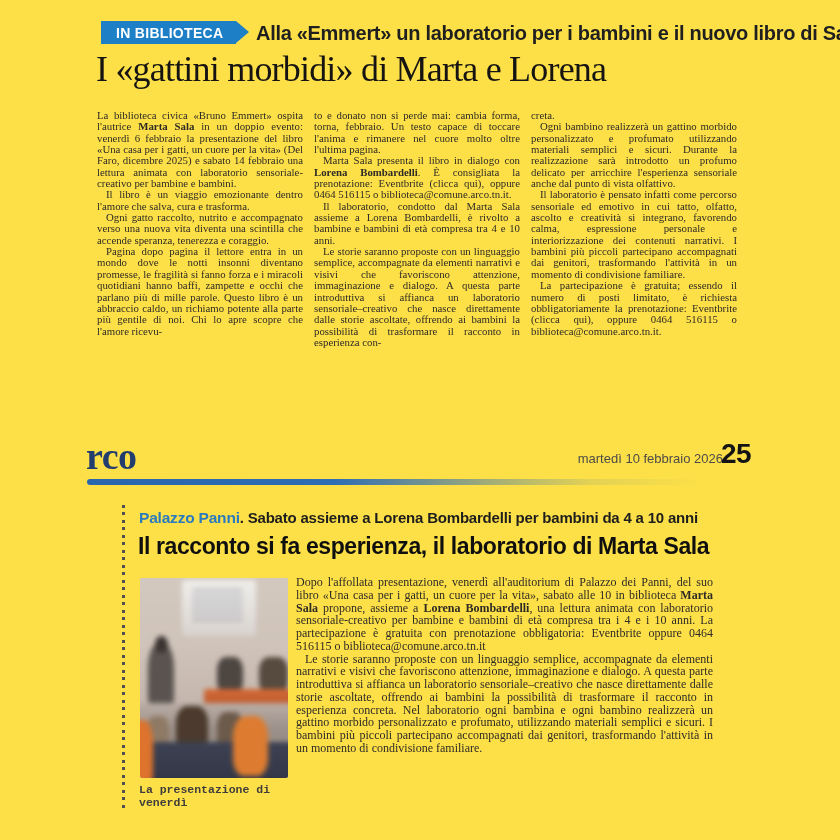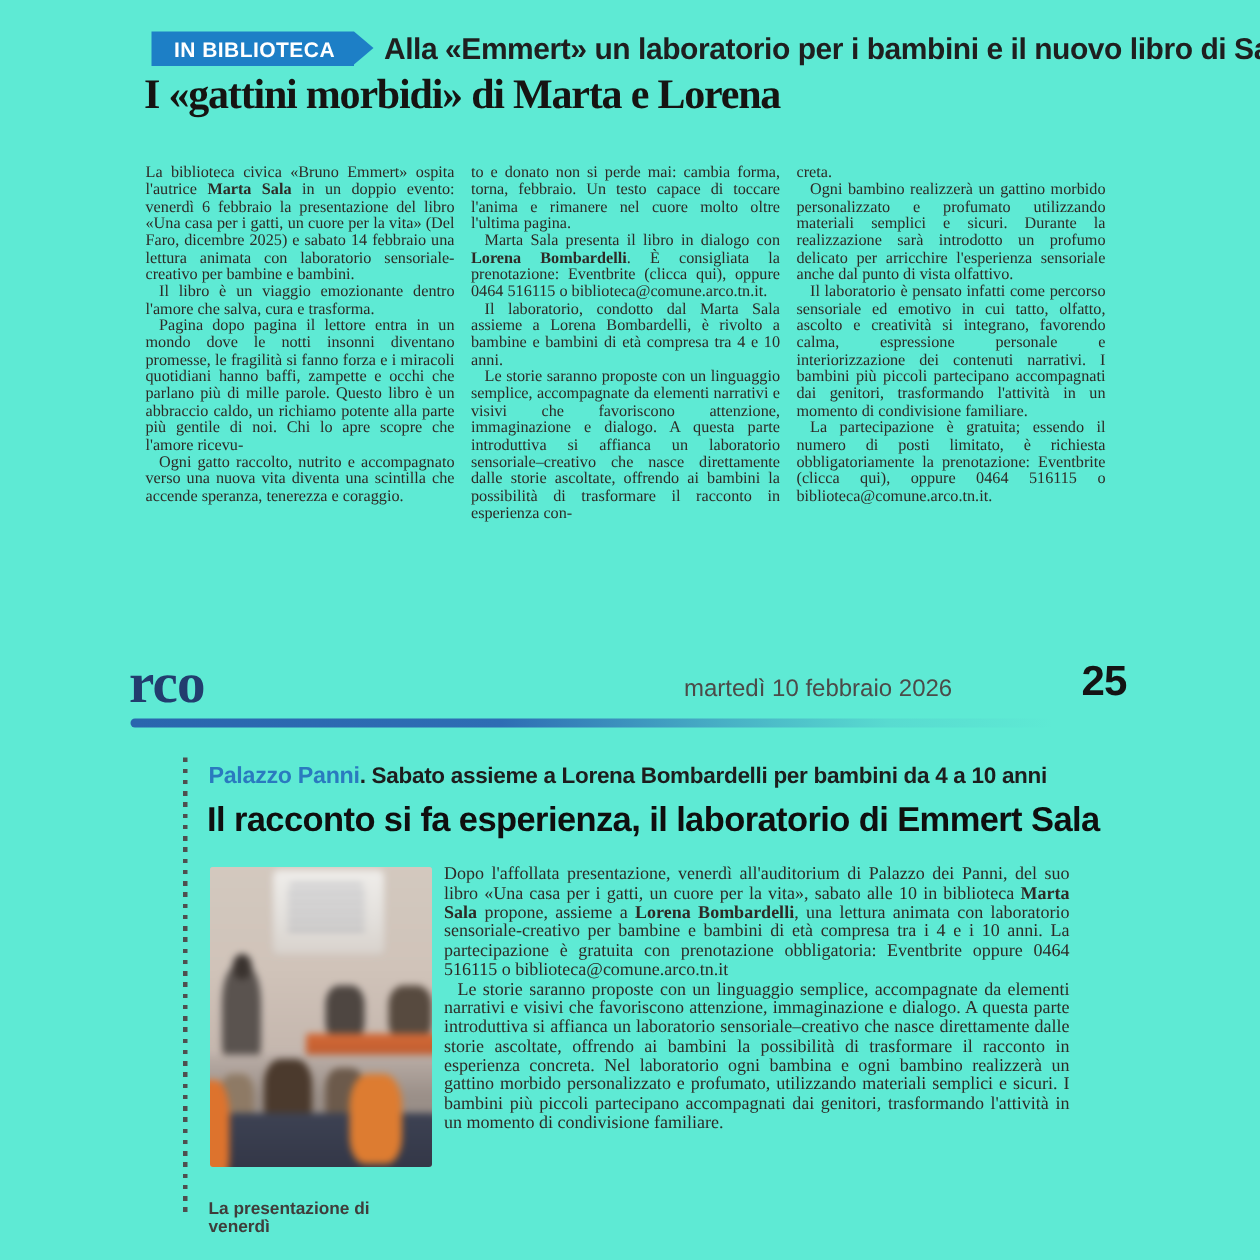--- a/index.html
+++ b/index.html
@@ -1,82 +1,82 @@
 <!DOCTYPE html>
 <html lang="it"><head>
 <meta charset="utf-8">
 <style>
   html,body{margin:0;padding:0;background:#ffffff;}
-  #canvas{position:relative;width:840px;height:840px;background:#5eead4;overflow:hidden;
+  #canvas{position:relative;width:840px;height:840px;background:#fde047;overflow:hidden;
           font-family:"Liberation Serif", serif;color:#2c2825;}
   .abs{position:absolute;}
 
   
   .badge-wrap{left:101px;top:21px;display:flex;align-items:stretch;height:23px;}
   .badge{background:#1d7fc6;color:#fff;font-family:"Liberation Sans",sans-serif;
          font-weight:bold;font-size:14px;letter-spacing:.3px;display:flex;align-items:center;
          padding:0 13px 0 15px;}
   .badge-arrow{width:0;height:0;border-top:11.5px solid transparent;
          border-bottom:11.5px solid transparent;border-left:13px solid #1d7fc6;}
   .kicker-top{left:256px;top:22px;font-family:"Liberation Sans",sans-serif;font-weight:600;
          font-size:20px;letter-spacing:-.3px;color:#1f1f1f;white-space:nowrap;}
-  .headline-top{left:96px;top:48px;width:644px;font-weight:700;font-size:28px;
+  .headline-top{left:96px;top:48px;width:644px;font-weight:400;font-size:36px;
          letter-spacing:-.8px;color:#161412;white-space:nowrap;}
   .cols{left:97px;top:110px;width:642px;display:flex;gap:11px;font-family:Liberation Serif, serif;}
   .col{width:206px;font-size:10.8px;line-height:11.35px;text-align:justify;
        color:#2e2a26;}
   .col p, .btm-body p{margin:0;}
   p.ind{text-indent:9px;}
 
   
   .masthead-frag{left:86px;top:434px;font-weight:700;font-size:38px;color:#223d6e;
        letter-spacing:-.5px;text-align:center;}
   .masthead-rule{left:87px;top:479px;width:616px;height:6px;border-radius:3px;
        background:linear-gradient(90deg,#2a66ae 0%,#2e6db4 40%,rgba(46,109,180,.45) 65%,
        rgba(46,109,180,.12) 82%,rgba(46,109,180,0) 100%);}
-  .edition-date{left:456px;top:451px;width:225px;text-align:left;
-       font-family:"Liberation Sans",sans-serif;font-size:16px;color:#4c4a48;}
+  .edition-date{left:498px;top:451px;width:225px;text-align:right;
+       font-family:"Liberation Sans",sans-serif;font-size:13px;color:#4c4a48;}
   .page-number{left:705px;top:438px;font-family:"Liberation Sans",sans-serif;
        font-weight:800;font-size:28px;letter-spacing:-.5px;color:#141414;margin-left:16px;}
 
   
   .dotted-rule{left:122px;top:505px;width:3px;height:305px;
        background:repeating-linear-gradient(to bottom,#4f4f4f 0 3px,transparent 3px 7.5px);}
   .kicker-bottom{left:139px;top:509px;font-family:"Liberation Sans",sans-serif;
        font-size:15px;font-weight:600;letter-spacing:-.2px;white-space:nowrap;color:#1d1d1d;}
   .kicker-bottom .lead{color:#2a7abf;font-weight:800;font-size:15.5px;}
   .headline-bottom{left:138px;top:533px;font-family:"Liberation Sans",sans-serif;
        font-weight:800;font-size:23px;letter-spacing:-.4px;color:#0f0f0f;white-space:nowrap;}
   .photo{left:140px;top:578px;width:148px;height:200px;border-radius:2px;overflow:hidden;
        background:#c9bfb7;}
   .photo .scene{position:absolute;inset:-6px;filter:blur(2.5px) saturate(1.05);}
   .ph{position:absolute;border-radius:35% 35% 30% 30%;}
-  .caption{left:139px;top:783px;width:150px;font-family:Liberation Sans, sans-serif;
-       font-size:11.5px;font-weight:600;color:#3f3d3b;margin-top:17px;}
+  .caption{left:139px;top:783px;width:150px;font-family:Liberation Mono, monospace;
+       font-size:11.5px;font-weight:600;color:#3f3d3b;}
   .btm-body{left:296px;top:576px;width:417px;font-size:12px;line-height:12.75px;
        text-align:justify;color:#2e2a26;}
 </style>
 </head>
 <body>
 
 <div id="canvas">
 
   <div class="abs badge-wrap">
     <div class="badge">IN BIBLIOTECA</div>
     <div class="badge-arrow"></div>
   </div>
   <div class="abs kicker-top">Alla «Emmert» un laboratorio per i bambini e il nuovo libro di Sala</div>
   <h1 class="abs headline-top" style="margin:0">I «gattini morbidi» di Marta e Lorena</h1>
 
   <div class="abs cols">
     <div class="col">
         <p>La biblioteca civica «Bruno Emmert» ospita l'autrice <b>Marta Sala</b> in un doppio evento: venerdì 6 febbraio la presentazione del libro «Una casa per i gatti, un cuore per la vita» (Del Faro, dicembre 2025) e sabato 14 febbraio una lettura animata con laboratorio sensoriale-creativo per bambine e bambini.</p>
         <p class="ind">Il libro è un viaggio emozionante dentro l'amore che salva, cura e trasforma.</p>
+        <p class="ind">Ogni gatto raccolto, nutrito e accompagnato verso una nuova vita diventa una scintilla che accende speranza, tenerezza e coraggio.</p>
         <p class="ind">Pagina dopo pagina il lettore entra in un mondo dove le notti insonni diventano promesse, le fragilità si fanno forza e i miracoli quotidiani hanno baffi, zampette e occhi che parlano più di mille parole. Questo libro è un abbraccio caldo, un richiamo potente alla parte più gentile di noi. Chi lo apre scopre che l'amore ricevu-</p>
-        <p class="ind">Ogni gatto raccolto, nutrito e accompagnato verso una nuova vita diventa una scintilla che accende speranza, tenerezza e coraggio.</p>
       </div>
     <div class="col">
         <p>to e donato non si perde mai: cambia forma, torna, febbraio. Un testo capace di toccare l'anima e rimanere nel cuore molto oltre l'ultima pagina.</p>
         <p class="ind">Marta Sala presenta il libro in dialogo con <b>Lorena Bombardelli</b>. È consigliata la prenotazione: Eventbrite (clicca qui), oppure 0464 516115 o biblioteca@comune.arco.tn.it.</p>
         <p class="ind">Il laboratorio, condotto dal Marta Sala assieme a Lorena Bombardelli, è rivolto a bambine e bambini di età compresa tra 4 e 10 anni.</p>
         <p class="ind">Le storie saranno proposte con un linguaggio semplice, accompagnate da elementi narrativi e visivi che favoriscono attenzione, immaginazione e dialogo. A questa parte introduttiva si affianca un laboratorio sensoriale–creativo che nasce direttamente dalle storie ascoltate, offrendo ai bambini la possibilità di trasformare il racconto in esperienza con-</p>
       </div>
     <div class="col">
         <p>creta.</p>
         <p class="ind">Ogni bambino realizzerà un gattino morbido personalizzato e profumato utilizzando materiali semplici e sicuri. Durante la realizzazione sarà introdotto un profumo delicato per arricchire l'esperienza sensoriale anche dal punto di vista olfattivo.</p>
@@ -88,21 +88,21 @@
   <div class="abs masthead-frag">rco</div>
   <div class="abs masthead-rule"></div>
   <div class="abs edition-date">martedì 10 febbraio 2026</div>
   <div class="abs page-number">25</div>
 
   <div class="abs dotted-rule"></div>
 
   <div class="abs kicker-bottom">
     <span class="lead">Palazzo Panni</span><span>. Sabato assieme a Lorena Bombardelli per bambini da 4 a 10 anni</span>
   </div>
-  <h2 class="abs headline-bottom" style="margin:0">Il racconto si fa esperienza, il laboratorio di Emmert Sala</h2>
+  <h2 class="abs headline-bottom" style="margin:0">Il racconto si fa esperienza, il laboratorio di Marta Sala</h2>
 
   <div class="abs photo">
     <div class="scene">
       <div class="ph" style="left:0;top:0;width:100%;height:62%;border-radius:0;
                   background:linear-gradient(180deg,#d3c9c0 0%,#cfc3ba 55%,#c3b6ae 100%);"></div>
       <div class="ph" style="left:30%;top:4%;width:46%;height:26%;border-radius:4px;
                   background:linear-gradient(180deg,#efedea 0%,#e2dfdb 60%,#d8d2cc 100%);"></div>
       <div class="ph" style="left:36%;top:8%;width:32%;height:16%;border-radius:3px;
                   background:repeating-linear-gradient(180deg,rgba(120,125,140,.55) 0 2px,rgba(240,240,240,.1) 2px 6px);"></div>
       <div class="ph" style="left:9%;top:34%;width:16%;height:34%;background:#5a534f;"></div>

